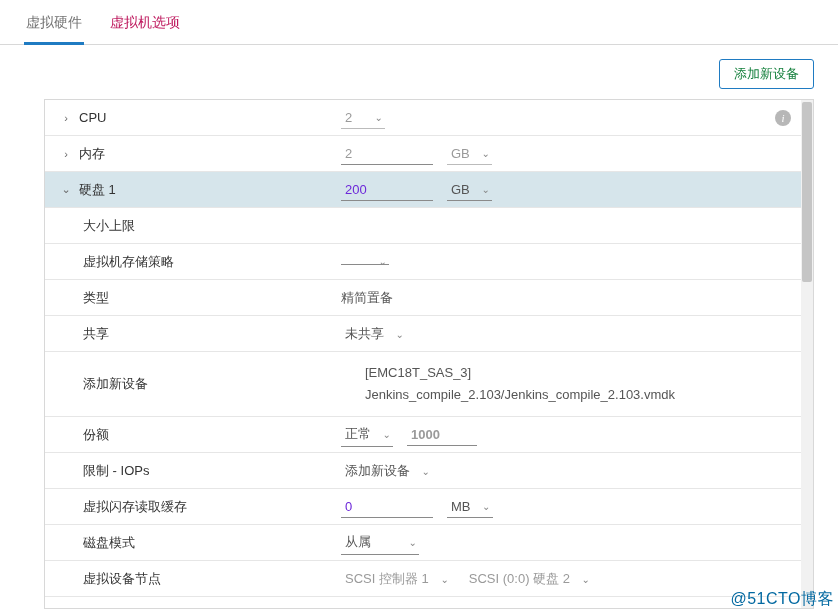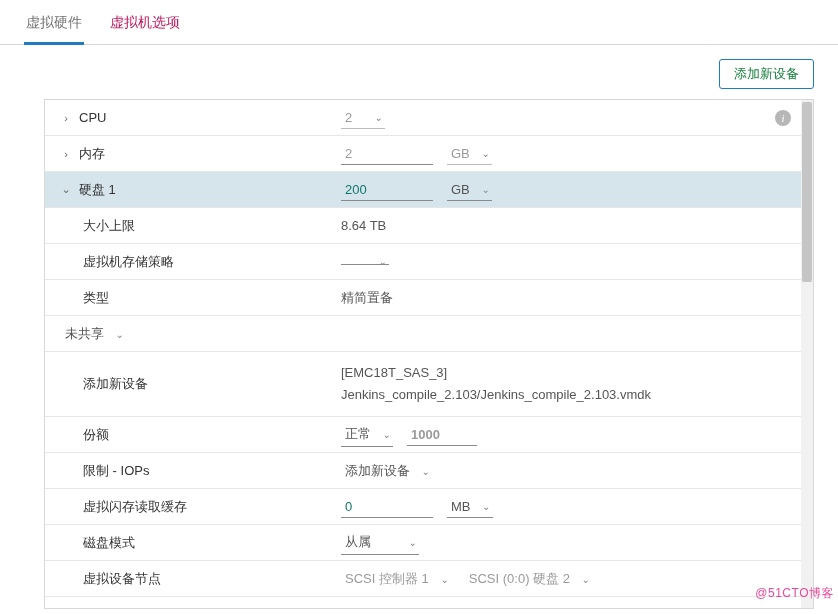--- a/index.html
+++ b/index.html
@@ -91,21 +91,21 @@
     cursor: pointer;
     font-size: 11px;
   }
   .input-underline {
     border: none;
     border-bottom: 1px solid #8a8a8a;
     background: transparent;
     padding: 3px 4px;
     font-size: 13px;
     width: 92px;
-    color: #0f766e;
+    color: #6d28d9;
   }
   .input-underline.disabled { color: #9a9a9a; }
   .select-underline {
     border: none;
     border-bottom: 1px solid #8a8a8a;
     background: transparent;
     padding: 3px 22px 3px 4px;
     font-size: 13px;
     color: #555;
     display: inline-flex;
@@ -126,35 +126,35 @@
     width: 16px; height: 16px;
     border-radius: 50%;
     background: #b7b7b7;
     color: #fff;
     font-size: 11px;
     display: inline-flex;
     align-items: center; justify-content: center;
     font-style: italic;
     font-family: Georgia, serif;
   }
-  .multiline { line-height: 1.7; padding: 6px 0;}
+  .multiline { line-height: 1.7; padding: 6px 0; margin-left: 24px;}
   .scrollbar {
     position: absolute; right: 0; top: 0; bottom: 0;
     width: 12px; background: #f1f1f1;
   }
   .scrollthumb {
     position: absolute; left: 1px; right: 1px;
     top: 2px; height: 180px;
     background: #c5c5c5; border-radius: 2px;
   }
   .watermark {
     position: absolute;
-    right: 4px; bottom: 12px;
-    color: #ec4899;
-    font-size: 12px;
+    right: 4px; bottom: 4px;
+    color: #0369a1;
+    font-size: 16px;
     letter-spacing: 0.5px;
   }
 </style>
 </head>
 <body>
 
 <div class="tabs">
   <div class="tab active">虚拟硬件</div>
   <div class="tab">虚拟机选项</div>
 </div>
@@ -205,23 +205,20 @@
           <span>GB</span>
             <span class="chev">⌄</span>
         </span>
       </div>
     </div>
 
     <div class="row child">
       <div class="label-col">
           <span>大小上限</span>
         </div>
-      <div class="val-col">
-          <span>8.64 TB</span>
-        </div>
     </div>
 
     <div class="row child">
       <div class="label-col">
           <span>虚拟机存储策略</span>
         </div>
       <div class="val-col">
         <span class="select-underline" style="min-width:48px">
           <span></span>
             <span class="chev">⌄</span>
@@ -232,20 +229,23 @@
     <div class="row child">
       <div class="label-col">
           <span>类型</span>
         </div>
       <div class="val-col">
           <span>精简置备</span>
         </div>
     </div>
 
     <div class="row child">
+      <div class="label-col">
+          <span>共享</span>
+        </div>
       <div class="val-col">
         <span class="select-underline noline">
           <span>未共享</span>
             <span class="chev">⌄</span>
         </span>
       </div>
     </div>
 
     <div class="row child">
       <div class="label-col">

